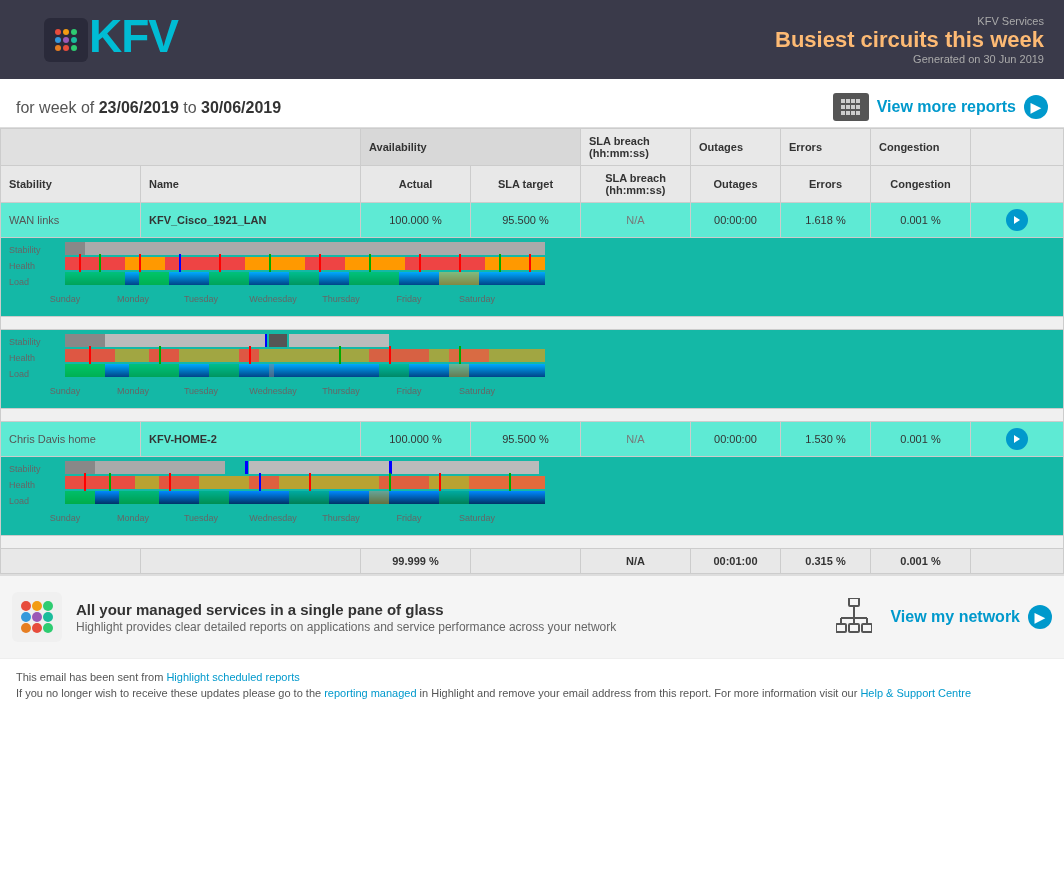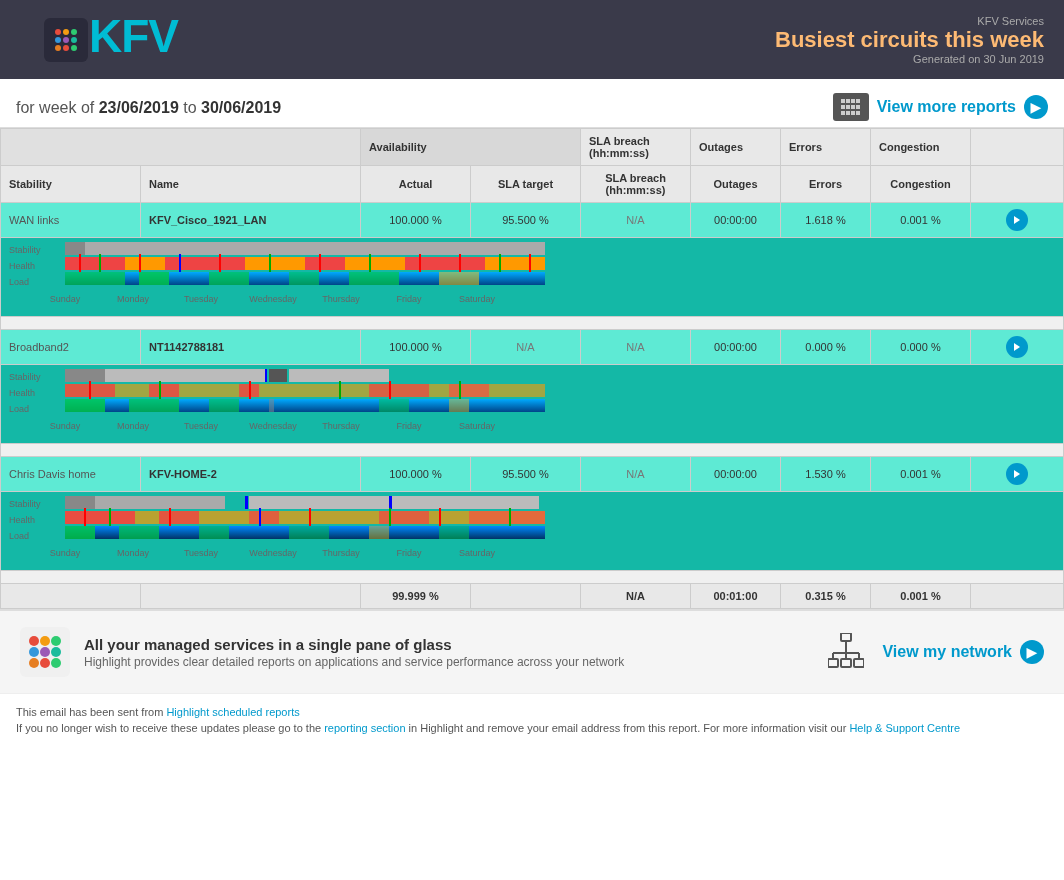--- a/index.html
+++ b/index.html
@@ -50,21 +50,21 @@
     .arrow-btn { background: #0099cc; border: none; border-radius: 50%; width: 22px; height: 22px; cursor: pointer; display: flex; align-items: center; justify-content: center; margin: auto; }
     .arrow-btn svg { display: block; }
 
     .chart-row td { background: #14b8a6; padding: 4px 8px; }
 
     .separator-row td { background: #f0f0f0; height: 8px; border: 1px solid #ccc; }
     .footer-row td { background: #e8e8e8; font-weight: bold; text-align: center; color: #333; font-size: 11px; }
     .footer-row td.empty-cell { background: #e8e8e8; }
 
     
-    .promo { background: #f5f5f5; border-top: 2px solid #ddd; padding: 16px 20px; display: flex; justify-content: space-between; align-items: center; }
+    .promo { background: #f5f5f5; border-top: 2px solid #ddd; padding: 16px 12px; display: flex; justify-content: space-between; align-items: center; }
     .promo-left { display: flex; align-items: center; gap: 14px; }
     .promo-logo { width: 50px; height: 50px; }
     .promo-text h2 { font-size: 15px; font-weight: bold; color: #333; }
     .promo-text p { font-size: 12px; color: #666; margin-top: 2px; }
     .promo-right { display: flex; align-items: center; gap: 2px; justify-content: space-between; }
     .promo-network-icon { color: #555; }
     .view-network-text { color: #0099cc; font-size: 16px; font-weight: bold; }
 
     
     .page-footer { padding: 12px 16px; font-size: 11px; color: #555; border-top: 1px solid #eee; }
@@ -234,37 +234,20 @@
           <text x="332" y="60" font-size="9" fill="#666" text-anchor="middle">Thursday</text>
           <text x="400" y="60" font-size="9" fill="#666" text-anchor="middle">Friday</text>
           <text x="468" y="60" font-size="9" fill="#666" text-anchor="middle">Saturday</text>
         </svg>
       </td>
     </tr>
     <tr class="separator-row">
       <td colspan="9"></td>
     </tr>
 
-    <tr class="data-row">
-      <td class="location-cell">Broadband2</td>
-      <td class="name-cell">NT1142788181</td>
-      <td class="number-cell">100.000 %</td>
-      <td class="na-cell">N/A</td>
-      <td class="na-cell">N/A</td>
-      <td class="number-cell">00:00:00</td>
-      <td class="number-cell">0.000 %</td>
-      <td class="number-cell">0.000 %</td>
-      <td>
-        <button class="arrow-btn">
-          <svg width="10" height="10" viewBox="0 0 10 10">
-              <polygon points="2,1 8,5 2,9" fill="white"></polygon>
-            </svg>
-        </button>
-      </td>
-    </tr>
     <tr class="chart-row">
       <td colspan="9">
         <svg class="mini-chart" viewBox="0 0 540 70" xmlns="http://www.w3.org/2000/svg">
           <text x="0" y="11" font-size="9" fill="#666">Stability</text>
           <text x="0" y="27" font-size="9" fill="#666">Health</text>
           <text x="0" y="43" font-size="9" fill="#666">Load</text>
 
           <rect x="56" y="0" width="200" height="13" fill="#bbb"></rect>
           <rect x="56" y="0" width="40" height="13" fill="#888"></rect>
           <rect x="280" y="0" width="100" height="13" fill="#bbb"></rect>
@@ -442,17 +425,17 @@
   </div>
 </div>
 
 <div class="page-footer">
   <p>
     <span>This email has been sent from </span>
     <a href="#">Highlight scheduled reports</a>
   </p>
   <p>
     <span>If you no longer wish to receive these updates please go to the </span>
-    <a href="#">reporting section</a>
+    <a href="#">reporting managed</a>
     <span> in Highlight and remove your email address from this report. For more information visit our </span>
     <a href="#">Help &amp; Support Centre</a>
   </p>
 </div>
 
 </body></html>

